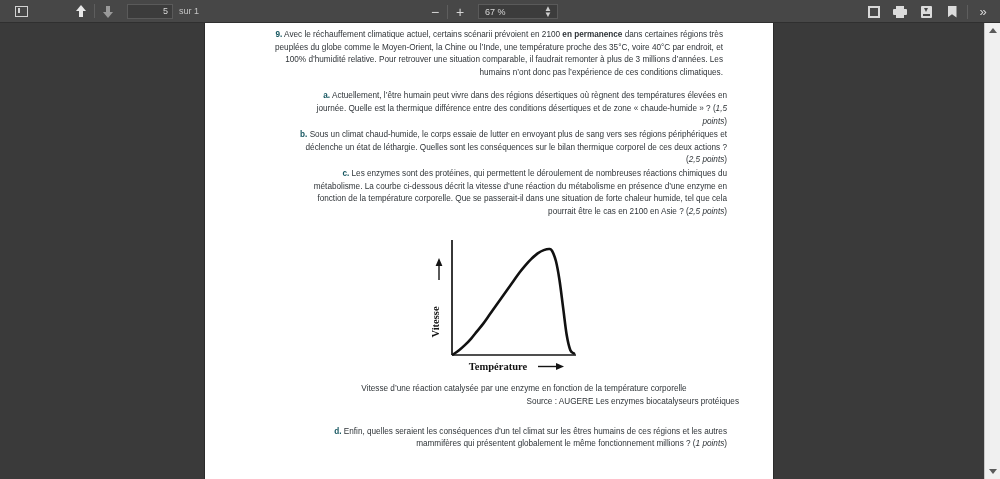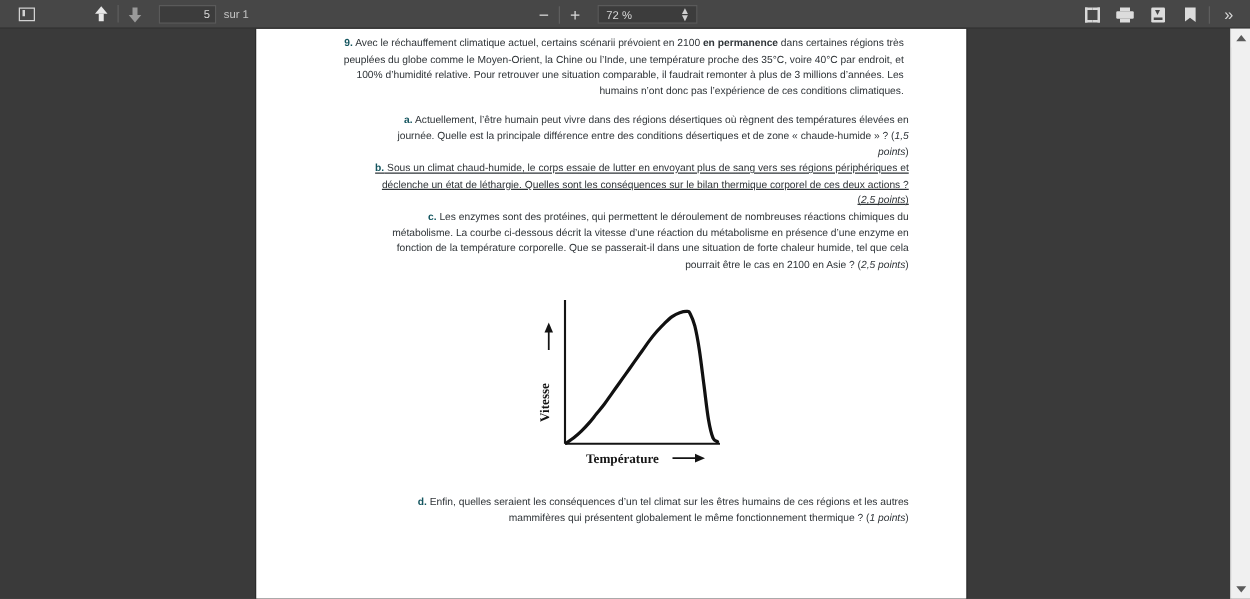--- a/index.html
+++ b/index.html
@@ -220,21 +220,21 @@
 
   #intro-paragraph { width: 468px; }
 
   #sub-questions {
     margin-top: 11px;
     margin-left: 40px;
     width: 432px;
   }
   .subq { margin-bottom: 12px; }
   #subq-a { margin-bottom: 1px; }
-  #subq-b { margin-bottom: 1px; text-decoration: underline; }
+  #subq-b { margin-bottom: 1px; }
 
   
   #figure-block {
     margin-top: 16px;
     position: relative;
     height: 145px;
   }
   #enzyme-chart {
     position: absolute;
     left: 175px;
@@ -327,21 +327,21 @@
   </div>
 
   <input id="page-number-input" type="text" value="5" style="">
   <span id="page-count-label">sur 1</span>
 
   <div id="zoom-group">
     <span class="zoom-sign">−</span>
     <div class="tb-sep"></div>
     <span class="zoom-sign">+</span>
     <div id="zoom-select">
-      <span id="zoom-value">72 %</span>
+      <span id="zoom-value">67 %</span>
       <span class="spin">▲<br>▼</span>
     </div>
   </div>
 
   <div id="right-tools">
     <div class="tb-btn">
       <span class="icon-present">
         <i class="c1"></i>
           <i class="c2"></i>
           <i class="c3"></i>
@@ -375,21 +375,21 @@
 </div>
 
 <div id="viewer">
   <div id="page">
     <div id="page-content">
 
       <p class="para" id="intro-paragraph"><span class="qnum">9.</span><span> Avec le réchauffement climatique actuel, certains scénarii prévoient en 2100 </span><b>en permanence</b><span> dans certaines régions très peuplées du globe comme le Moyen-Orient, la Chine ou l’Inde, une température proche des 35°C, voire 40°C par endroit, et 100% d’humidité relative. Pour retrouver une situation comparable, il faudrait remonter à plus de 3 millions d’années. Les humains n’ont donc pas l’expérience de ces conditions climatiques.</span></p>
 
       <div id="sub-questions">
 
-        <p class="para subq" id="subq-a"><span class="sublabel">a.</span><span> Actuellement, l’être humain peut vivre dans des régions désertiques où règnent des températures élevées en journée. Quelle est la principale différence entre des conditions désertiques et de zone « chaude-humide » ? (</span><span class="points">1,5 points</span><span>)</span></p>
+        <p class="para subq" id="subq-a"><span class="sublabel">a.</span><span> Actuellement, l’être humain peut vivre dans des régions désertiques où règnent des températures élevées en journée. Quelle est la thermique différence entre des conditions désertiques et de zone « chaude-humide » ? (</span><span class="points">1,5 points</span><span>)</span></p>
 
         <p class="para subq" id="subq-b"><span class="sublabel">b.</span><span> Sous un climat chaud-humide, le corps essaie de lutter en envoyant plus de sang vers ses régions périphériques et déclenche un état de léthargie. Quelles sont les conséquences sur le bilan thermique corporel de ces deux actions ? (</span><span class="points">2,5 points</span><span>)</span></p>
 
         <p class="para subq" id="subq-c"><span class="sublabel">c.</span><span> Les enzymes sont des protéines, qui permettent le déroulement de nombreuses réactions chimiques du métabolisme. La courbe ci-dessous décrit la vitesse d’une réaction du métabolisme en présence d’une enzyme en fonction de la température corporelle. Que se passerait-il dans une situation de forte chaleur humide, tel que cela pourrait être le cas en 2100 en Asie ? (</span><span class="points">2,5 points</span><span>)</span></p>
       </div>
 
       <div id="figure-block">
         <svg id="enzyme-chart" width="160" height="140" viewBox="0 0 160 140">
 
           <line x1="22" y1="6" x2="22" y2="121" stroke="#141414" stroke-width="1.7"></line>
@@ -405,22 +405,26 @@
           <text x="9" y="88" transform="rotate(-90 9 88)" text-anchor="middle" font-family="'Liberation Serif', serif" font-size="10.5" font-weight="bold" fill="#141414">Vitesse</text>
 
           <text x="68" y="136" text-anchor="middle" font-family="'Liberation Serif', serif" font-size="10.5" font-weight="bold" fill="#141414">Température</text>
           <g>
             <line x1="108" y1="132.5" x2="128" y2="132.5" stroke="#141414" stroke-width="1.4"></line>
             <polygon points="134,132.5 126,129 126,136" fill="#141414"></polygon>
           </g>
         </svg>
       </div>
 
-
-      <p class="para" id="final-question"><span class="sublabel">d.</span><span> Enfin, quelles seraient les conséquences d’un tel climat sur les êtres humains de ces régions et les autres mammifères qui présentent globalement le même fonctionnement thermique ? (</span><span class="points">1 points</span><span>)</span></p>
+      <div id="caption-block">
+        <div id="figure-caption">Vitesse d’une réaction catalysée par une enzyme en fonction de la température corporelle</div>
+        <div id="figure-source">Source : AUGERE Les enzymes biocatalyseurs protéiques</div>
+      </div>
+
+      <p class="para" id="final-question"><span class="sublabel">d.</span><span> Enfin, quelles seraient les conséquences d’un tel climat sur les êtres humains de ces régions et les autres mammifères qui présentent globalement le même fonctionnement millions ? (</span><span class="points">1 points</span><span>)</span></p>
 
     </div>
   </div>
 </div>
 
 <div id="scrollbar">
   <div class="sb-btn">
     <span class="sb-arrow-up"></span>
   </div>
   <div id="sb-thumb"></div>

